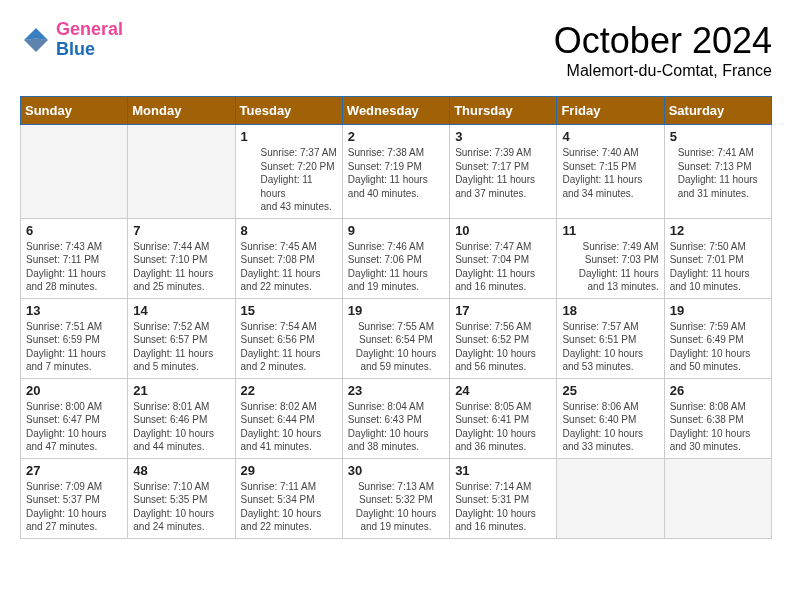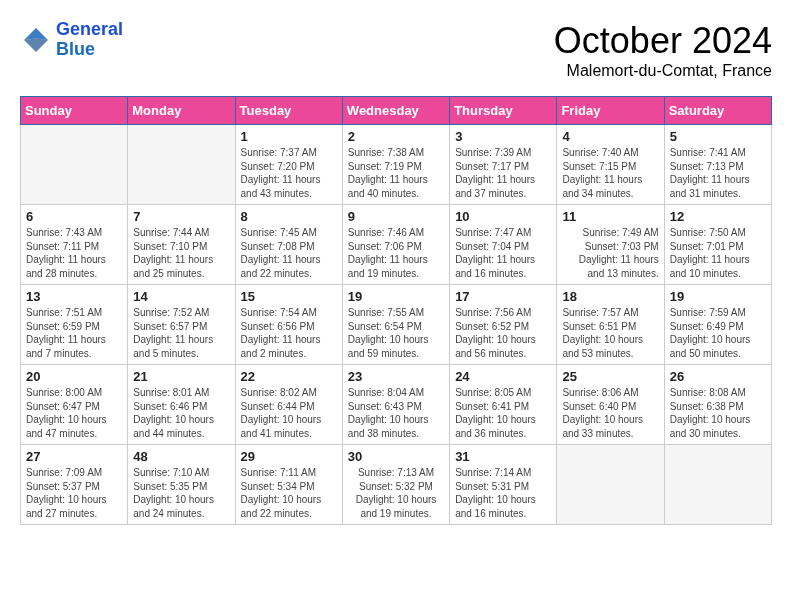--- a/index.html
+++ b/index.html
@@ -21,21 +21,21 @@
       align-items: center;
       gap: 4px;
     }
     .logo-text {
       font-size: 18px;
       font-weight: bold;
       color: #333;
       line-height: 1.1;
     }
     .logo-text span {
-      color: #1d4ed8;
+      color: #ec4899;
     }
     .logo-icon {
       width: 32px;
       height: 32px;
     }
     .title-block {
       text-align: right;
     }
     .month-title {
       font-size: 36px;
@@ -45,21 +45,21 @@
     .location {
       font-size: 16px;
       color: #000000;
     }
     table {
       width: 100%;
       border-collapse: collapse;
       table-layout: fixed;
     }
     th {
-      background-color: #ec4899;
+      background-color: #a16207;
       color: white;
       font-size: 13px;
       font-weight: bold;
       padding: 6px 4px;
       text-align: left;
       border: 1px solid #2a6aaa;
     }
     td {
       border: 1px solid #ccc;
       vertical-align: top;
@@ -115,21 +115,21 @@
         <th>Friday</th>
         <th>Saturday</th>
       </tr>
   </thead>
   <tbody id="calendar-body">
   <tr>
         <td class="empty"></td>
         <td class="empty"></td>
         <td>
           <div class="day-num">1</div>
-          <div class="day-info" style="white-space: pre-line;">Sunrise: 7:37 AM
+          <div class="day-info" style="white-space: pre-line; margin-left: 20px;">Sunrise: 7:37 AM
 Sunset: 7:20 PM
 Daylight: 11 hours
 and 43 minutes.</div>
         </td>
         <td>
           <div class="day-num">2</div>
           <div class="day-info" style="white-space: pre-line;">Sunrise: 7:38 AM
 Sunset: 7:19 PM
 Daylight: 11 hours
 and 40 minutes.</div>
@@ -143,21 +143,21 @@
         </td>
         <td>
           <div class="day-num">4</div>
           <div class="day-info" style="white-space: pre-line;">Sunrise: 7:40 AM
 Sunset: 7:15 PM
 Daylight: 11 hours
 and 34 minutes.</div>
         </td>
         <td>
           <div class="day-num">5</div>
-          <div class="day-info" style="white-space: pre-line;">Sunrise: 7:41 AM
+          <div class="day-info" style="white-space: pre-line; margin-left: 8px;">Sunrise: 7:41 AM
 Sunset: 7:13 PM
 Daylight: 11 hours
 and 31 minutes.</div>
         </td>
       </tr>
       <tr>
         <td>
           <div class="day-num">6</div>
           <div class="day-info" style="white-space: pre-line;">Sunrise: 7:43 AM
 Sunset: 7:11 PM
@@ -224,21 +224,21 @@
         </td>
         <td>
           <div class="day-num">15</div>
           <div class="day-info" style="white-space: pre-line;">Sunrise: 7:54 AM
 Sunset: 6:56 PM
 Daylight: 11 hours
 and 2 minutes.</div>
         </td>
         <td>
           <div class="day-num">19</div>
-          <div class="day-info" style="white-space: pre-line;">Sunrise: 7:55 AM
+          <div class="day-info" style="white-space: pre-line; text-align: center;">Sunrise: 7:55 AM
 Sunset: 6:54 PM
 Daylight: 10 hours
 and 59 minutes.</div>
         </td>
         <td>
           <div class="day-num">17</div>
           <div class="day-info" style="white-space: pre-line;">Sunrise: 7:56 AM
 Sunset: 6:52 PM
 Daylight: 10 hours
 and 56 minutes.</div>

